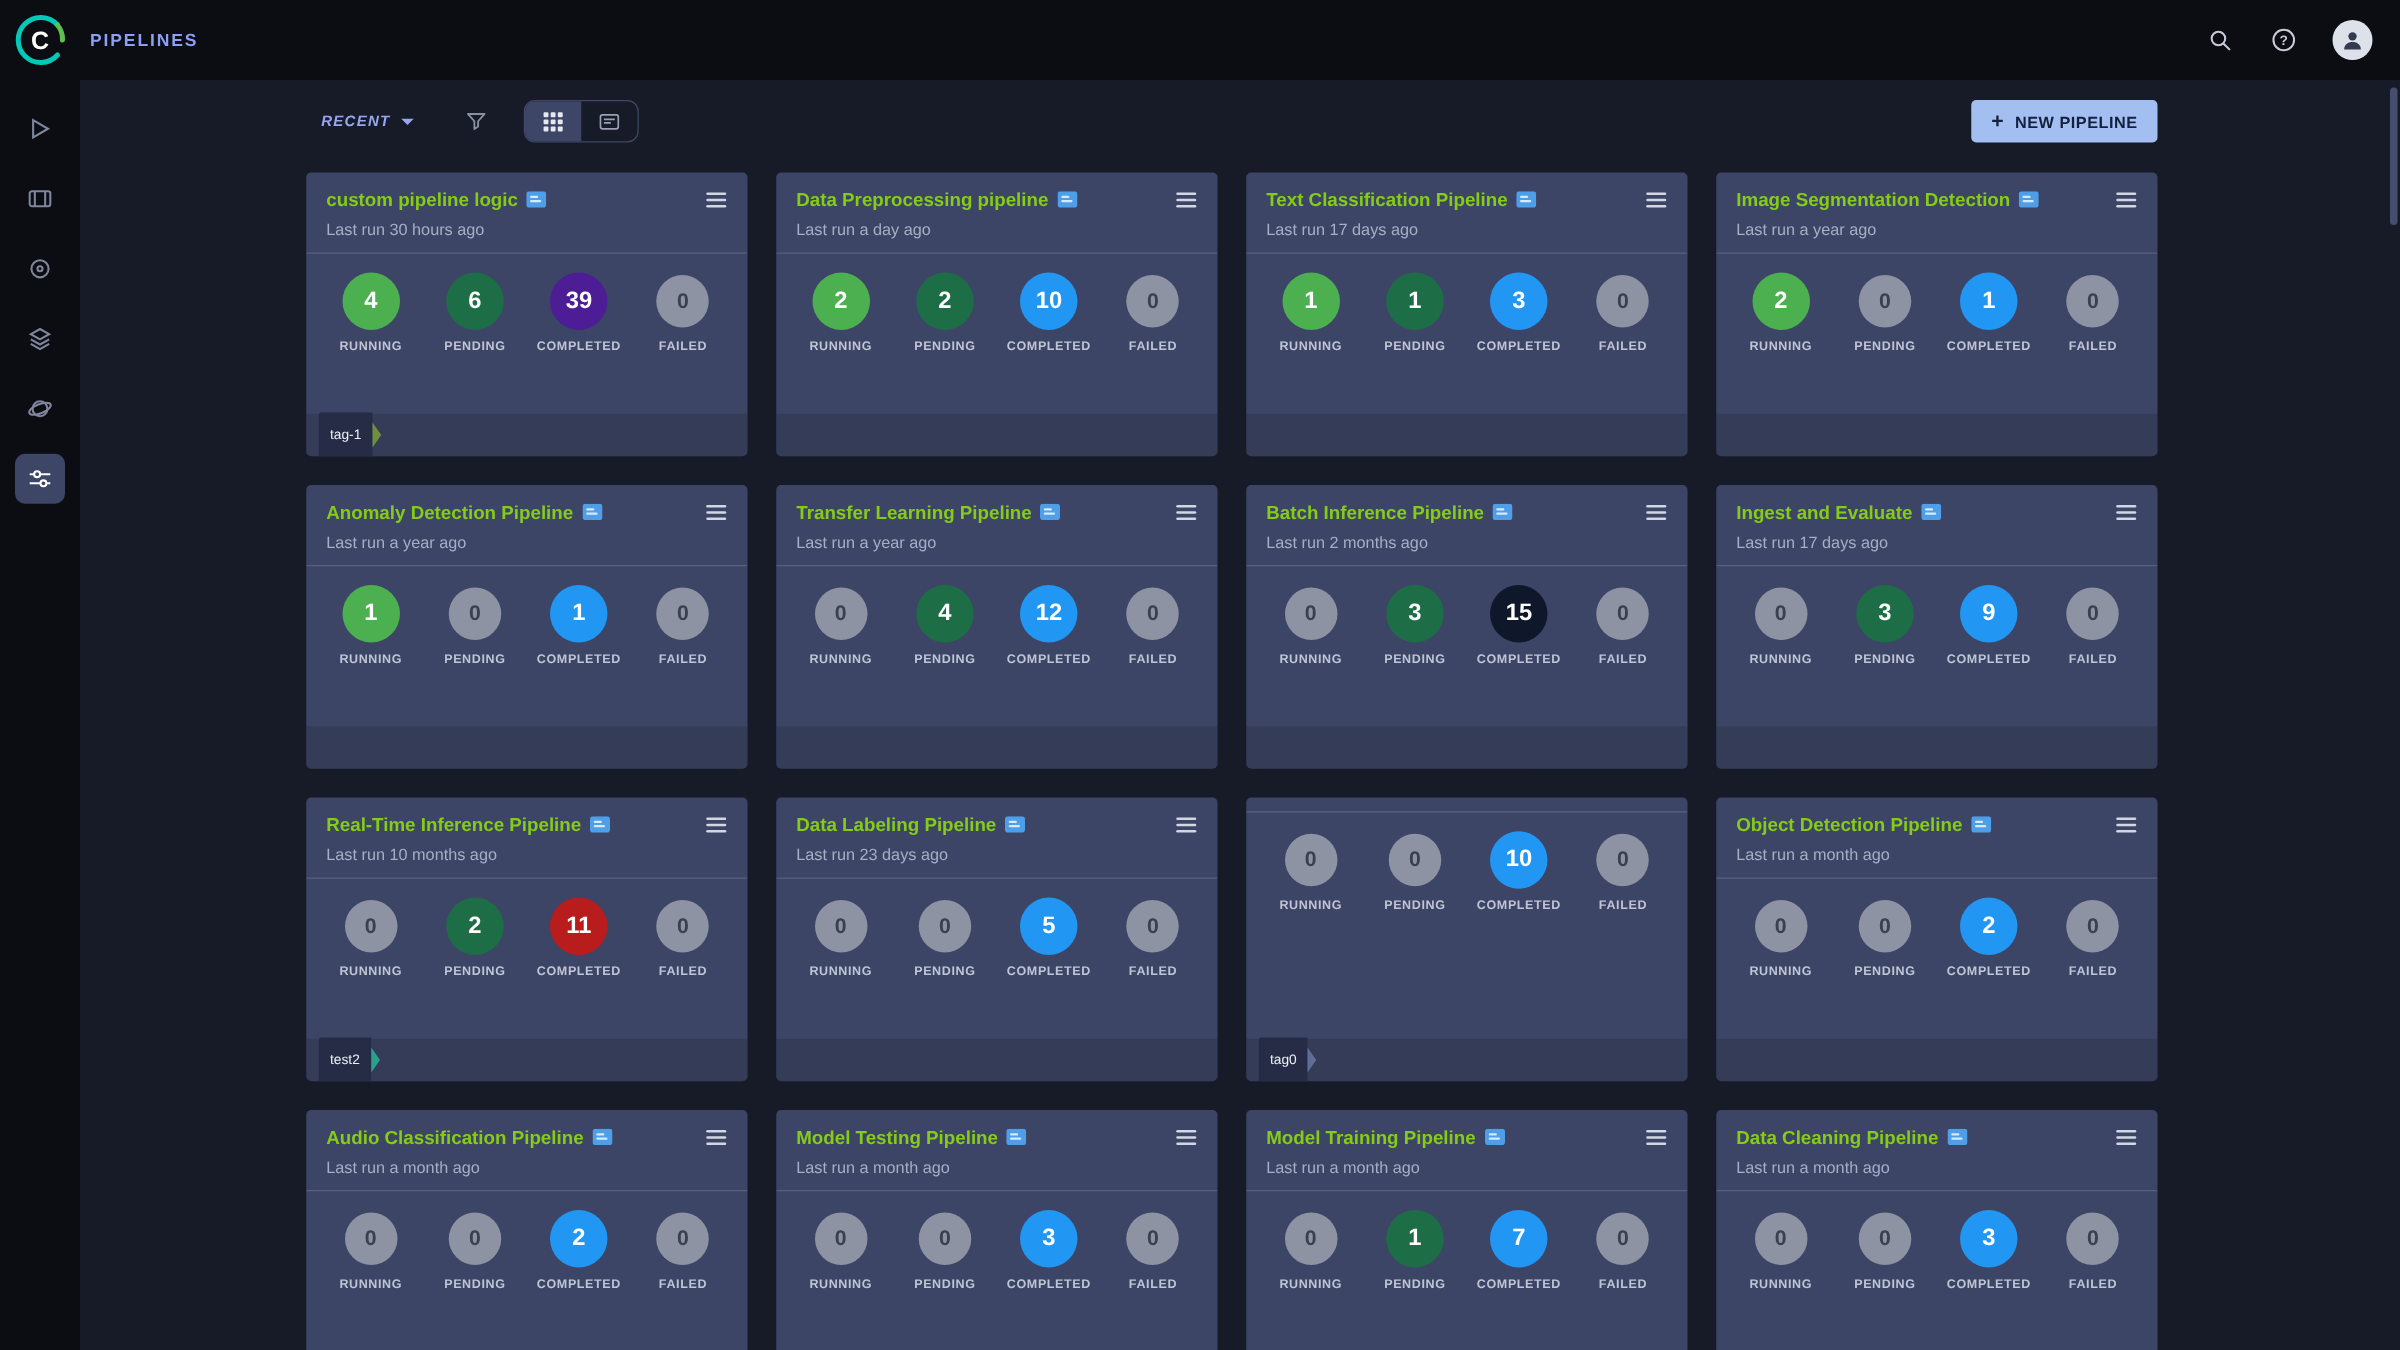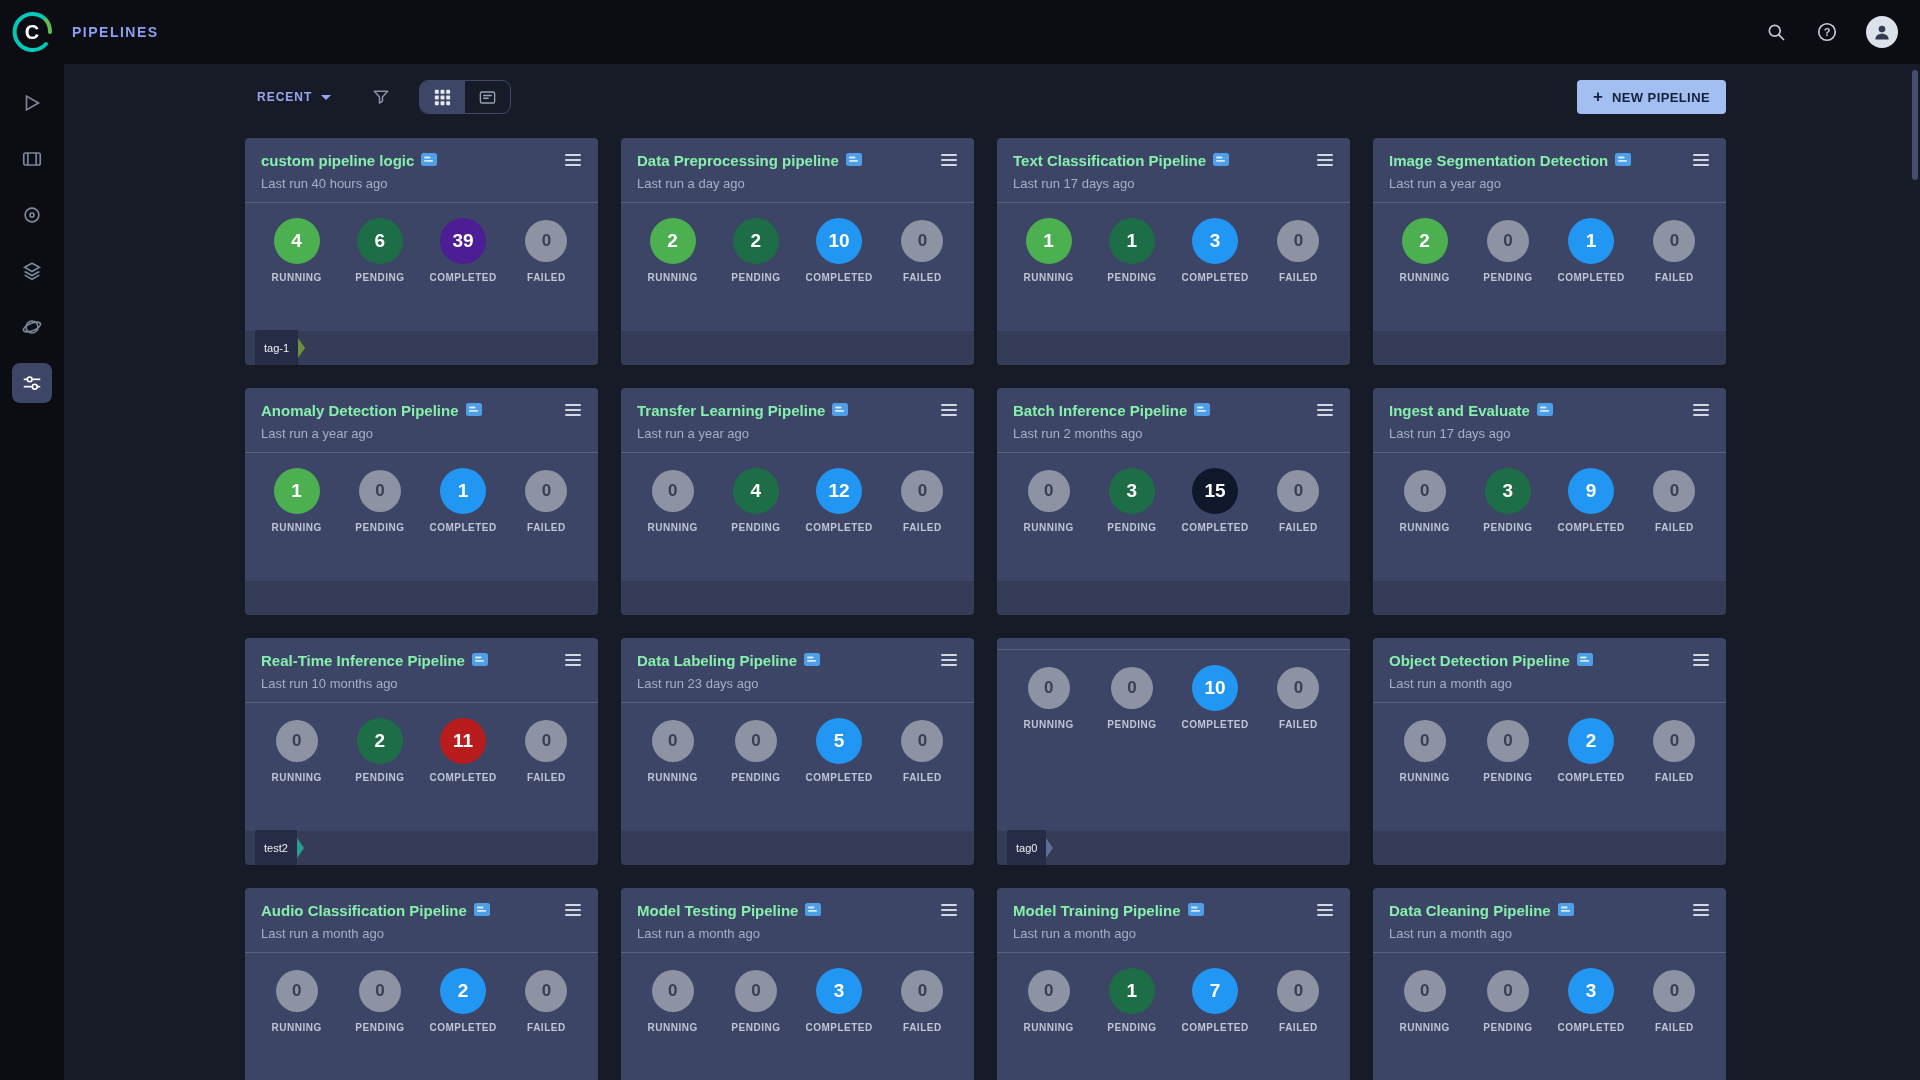--- a/index.html
+++ b/index.html
@@ -18,38 +18,38 @@
   .sidebar { position:fixed; left:0; top:64px; bottom:0; width:64px; background:#0b0d13; display:flex; flex-direction:column; align-items:center; padding-top:19px; gap:16px; z-index:9; }
   .side-item { width:40px; height:40px; border-radius:8px; display:flex; align-items:center; justify-content:center; cursor:pointer; }
   .side-item svg { stroke:#7f879d; }
   .side-item.active { background:#3d4666; }
   .side-item.active svg { stroke:#ffffff; }
 
   
   .main { position:fixed; left:64px; top:64px; right:0; bottom:0; background:#171b28; overflow:hidden; }
 
   .controls { position:absolute; left:181px; top:16px; right:0; height:34px; display:flex; align-items:center; }
-  .sort-dd { display:flex; align-items:center; gap:9px; margin-left:12px; cursor:pointer; }
+  .sort-dd { display:flex; align-items:center; gap:9px; margin-left:12px; cursor:pointer;font-style:italic; }
   .sort-label { color:#98a6f0; font-size:12px; font-weight:700; letter-spacing:1px; }
   .caret-down { width:0; height:0; border-left:5px solid transparent; border-right:5px solid transparent; border-top:5px solid #98a6f0; }
   .filter-btn { margin-left:38px; }
   .view-toggle { margin-left:26px; display:flex; height:34px; border:1px solid #3f4764; border-radius:9px; overflow:hidden; }
   .seg { width:45px; display:flex; align-items:center; justify-content:center; cursor:pointer; background:transparent; border:none; }
   .seg.active { background:#3d4666; }
 
   .new-pipeline-btn { position:absolute; right:194px; top:0; height:34px; display:flex; align-items:center; gap:9px; background:#a3bff2; border:none; border-radius:4px; padding:0 16px; cursor:pointer; }
   .new-pipeline-btn .plus { color:#13203e; font-size:17px; font-weight:700; line-height:1; margin-top:-1px; }
   .new-pipeline-btn .lbl { color:#13203e; font-size:13px; font-weight:700; letter-spacing:.4px; }
 
   
   .grid { position:absolute; left:181px; top:74px; display:grid; grid-template-columns:repeat(4, 353px); grid-auto-rows:227px; gap:23px; }
   .card { background:#3d4566; border-radius:4px; display:flex; flex-direction:column; overflow:hidden; cursor:pointer; }
   .card-top { padding:13px 16px 0; }
   .title-row { display:flex; align-items:center; }
-  .card-title { font-size:15px; font-weight:700; color:#86efac; white-space:nowrap; overflow:hidden; text-overflow:ellipsis; }
+  .card-title { font-size:15px; font-weight:700; color:#84cc16; white-space:nowrap; overflow:hidden; text-overflow:ellipsis; }
   .proj-icon { margin-left:7px; flex:none; display:flex; }
   .menu-btn { margin-left:auto; flex:none; background:none; border:none; cursor:pointer; display:flex; flex-direction:column; gap:3px; padding:3px 1px; }
   .menu-btn i { display:block; width:16px; height:2px; background:#d2d7e4; border-radius:1px; }
   .last-run { margin-top:7px; font-size:13px; color:#a7aec6; }
   .divider { margin-top:11px; height:1px; background:rgba(255,255,255,.15); }
 
   .stats { display:flex; padding:14px 10px 0; }
   .stat { flex:1; display:flex; flex-direction:column; align-items:center; }
   .circle-wrap { height:48px; display:flex; align-items:center; justify-content:center; }
   .stat-circle { width:46px; height:46px; border-radius:50%; display:flex; align-items:center; justify-content:center; font-size:19px; font-weight:700; color:#ffffff; background:#8d93a3; }
@@ -190,21 +190,21 @@
             <rect x="3" y="3.6" width="6.5" height="1.8" rx="0.9" fill="#d6eafc"></rect>
             <rect x="3" y="7" width="9" height="1.8" rx="0.9" fill="#d6eafc"></rect>
           </svg>
         </span>
         <button class="menu-btn">
           <i></i>
               <i></i>
               <i></i>
         </button>
       </div>
-      <div class="last-run">Last run 40 hours ago</div>
+      <div class="last-run">Last run 30 hours ago</div>
     </div>
     <div class="divider"></div>
     <div class="stats">
       <div class="stat stat-running">
         <div class="circle-wrap">
               <div class="stat-circle" style="background: rgb(76, 175, 80);">4</div>
             </div>
         <span class="stat-label">RUNNING</span>
       </div>
       <div class="stat stat-pending">

